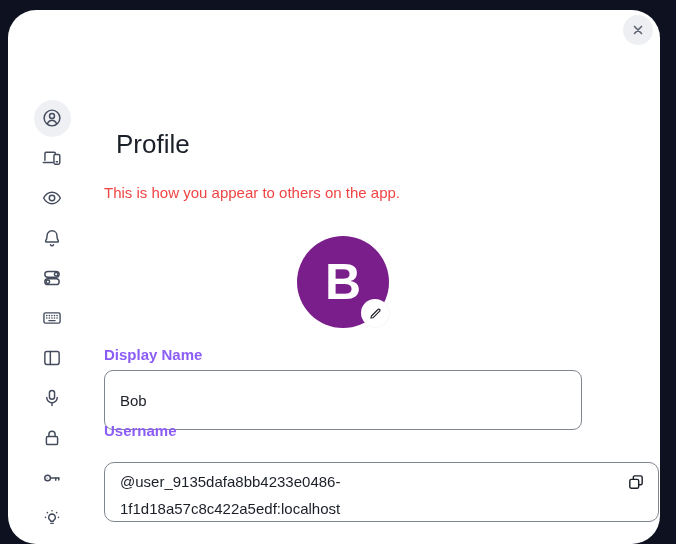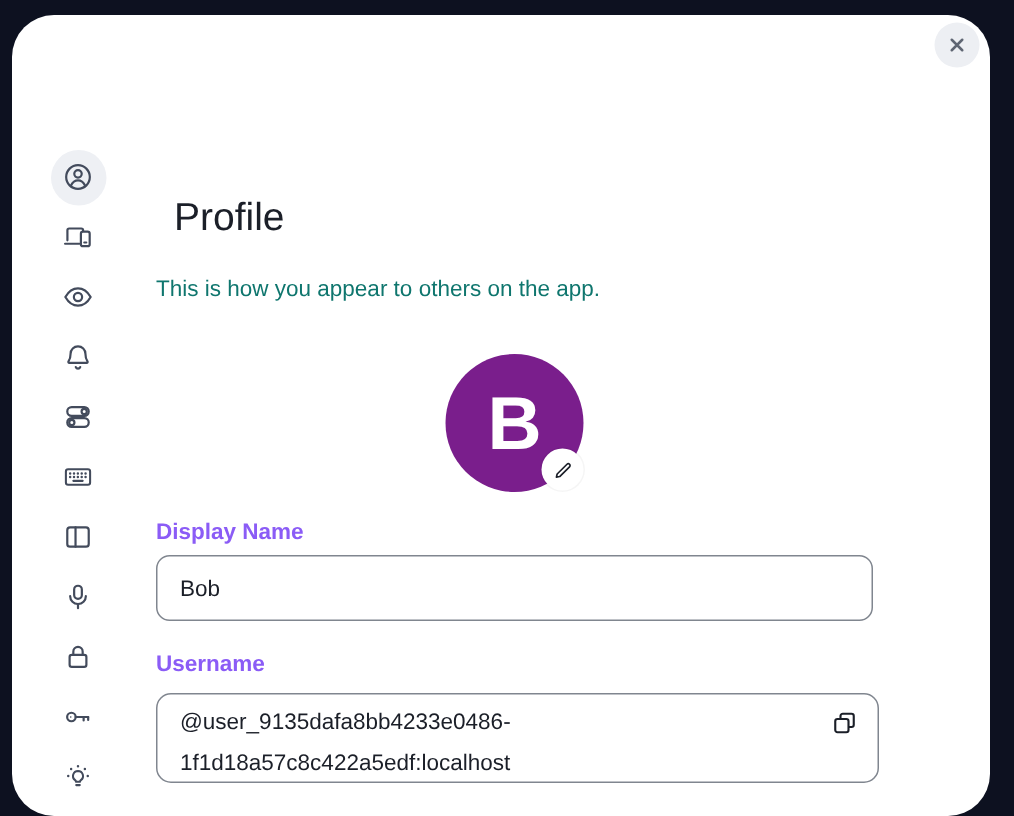--- a/index.html
+++ b/index.html
@@ -56,21 +56,21 @@
   .tab.active .pill { background: #eef0f4; }
   .tab svg { display: block; }
 
   
   .section-heading {
     position: absolute; left: 108px; top: 119px;
     margin: 0; font-size: 26px; font-weight: 400; color: #1b1f28;
   }
   .section-desc {
     position: absolute; left: 96px; top: 174px;
-    margin: 0; font-size: 15px; color: #0f766e;
+    margin: 0; font-size: 15px; color: #ef4444;
   }
 
   .avatar {
     position: absolute; left: 289px; top: 226px;
     width: 92px; height: 92px; border-radius: 50%;
     background: #7a1e8c;
     display: flex; align-items: center; justify-content: center;
     cursor: pointer;
   }
   .avatar-letter {
@@ -84,37 +84,37 @@
     display: flex; align-items: center; justify-content: center;
     cursor: pointer;
     box-shadow: 0 0 0 1px rgba(0,0,0,0.04);
   }
 
   .field-label {
     position: absolute; left: 96px;
     font-size: 15px; font-weight: 700; color: #8b5cf6;
   }
   .label-display-name { top: 336px; }
-  .label-username     { top: 424px; text-align: center; }
+  .label-username     { top: 412px; text-align: center; }
 
   .text-input {
     position: absolute; left: 96px; top: 360px;
-    width: 478px; height: 44px;
+    width: 478px; height: 60px;
     box-sizing: border-box;
     border: 1px solid #80868f; border-radius: 9px;
     padding: 12px 15px;
     font-size: 15px; color: #1b1f28;
     font-family: "Liberation Sans", "DejaVu Sans", sans-serif;
     background: #ffffff;
     outline: none;
   }
 
   .username-box {
     position: absolute; left: 96px; top: 452px;
-    width: 482px; height: 60px;
+    width: 555px; height: 60px;
     box-sizing: border-box;
     border: 1px solid #80868f; border-radius: 10px;
     padding: 5px 15px;
     background: #ffffff;
   }
   .username-text {
     display: block;
     max-width: 360px;
     font-size: 15px; line-height: 27px; color: #1b1f28;
     word-wrap: break-word; overflow-wrap: break-word;

